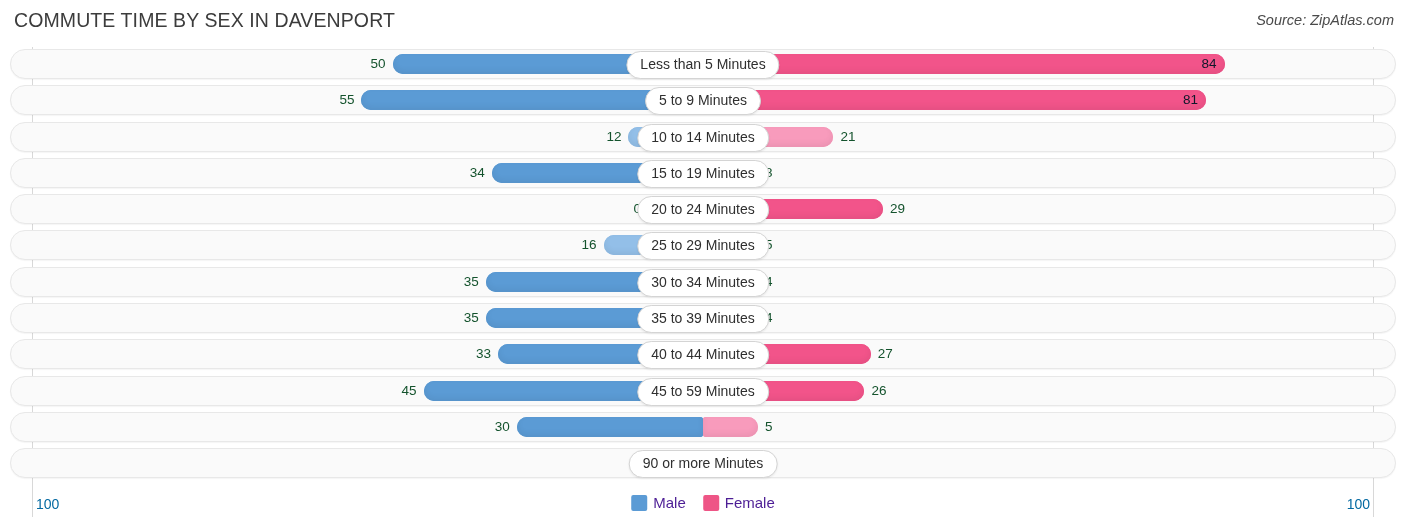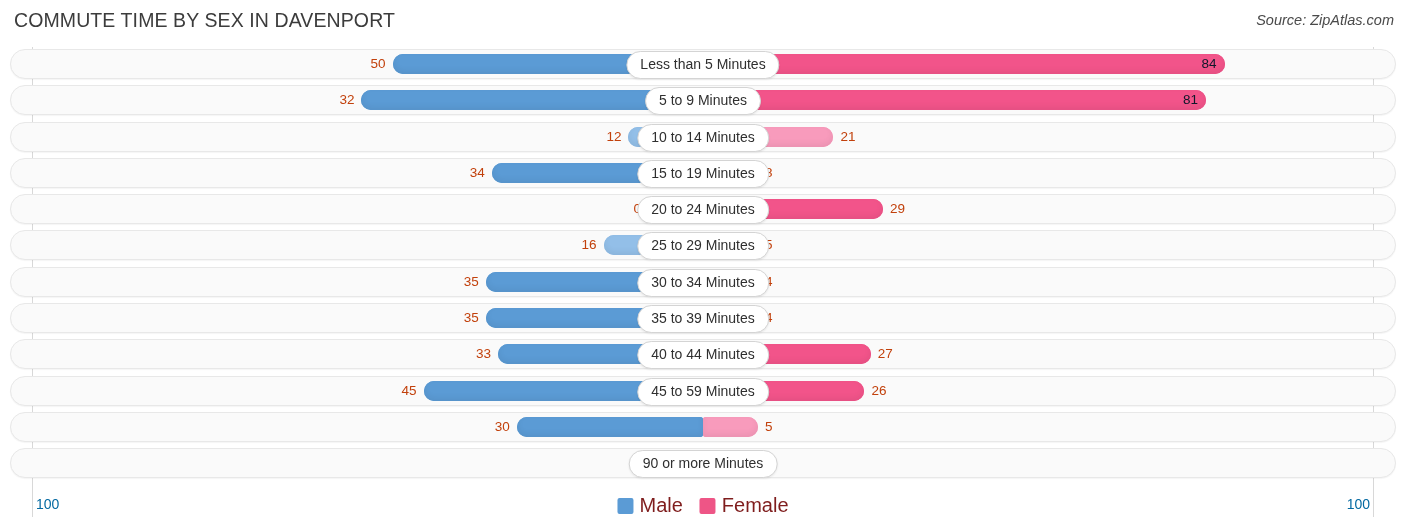--- a/index.html
+++ b/index.html
@@ -104,21 +104,21 @@
     box-shadow: inset 0 -3px 6px rgba(0,0,0,.06);
   }
 
   
   .val {
     position: absolute;
     top: 4px;
     height: 20px;
     line-height: 20px;
     font-size: 13.5px;
-    color: #c2410c;
+    color: #14532d;
     white-space: nowrap;
   }
   .val.outside-left  { text-align: right; }
   .val.outside-right { text-align: left; }
   .val.inside {
     color: #0f172a;
     text-align: right;
   }
 
   
@@ -171,22 +171,22 @@
     align-items: center;
     gap: 6px;
   }
   .swatch {
     width: 16px;
     height: 16px;
     border-radius: 2px;
     display: inline-block;
   }
   .legend-label {
-    font-size: 20px;
-    color: #7f1d1d;
+    font-size: 15px;
+    color: #4c1d95;
   }
 </style>
 </head>
 <body>
 
 <div class="header">
   <div class="chart-title">COMMUTE TIME BY SEX IN DAVENPORT</div>
   <div class="source">Source: ZipAtlas.com</div>
 </div>
 
@@ -205,21 +205,21 @@
           </div>
           <div class="val inside" style="left: calc(50% + 487.64px); width: 26px;">84</div>
           <div class="cat-pill">Less than 5 Minutes</div>
         </div>
       </div>
       <div class="row">
         <div class="track">
           <div class="bar male" style="width: 341.55px; background: rgb(91, 155, 213);">
             <div class="bar-inner" style="background: rgb(91, 155, 213);"></div>
           </div>
-          <div class="val outside-left" style="right: calc(50% + 348.55px); left: 8px;">32</div>
+          <div class="val outside-left" style="right: calc(50% + 348.55px); left: 8px;">55</div>
           <div class="bar female" style="width: 503.01px; background: rgb(242, 84, 138);">
             <div class="bar-inner" style="background: rgb(242, 84, 138);"></div>
           </div>
           <div class="val inside" style="left: calc(50% + 469.01px); width: 26px; text-align: right;">81</div>
           <div class="cat-pill">5 to 9 Minutes</div>
         </div>
       </div>
       <div class="row">
         <div class="track">
           <div class="bar male" style="width: 74.52px; background: rgb(147, 191, 232);">

